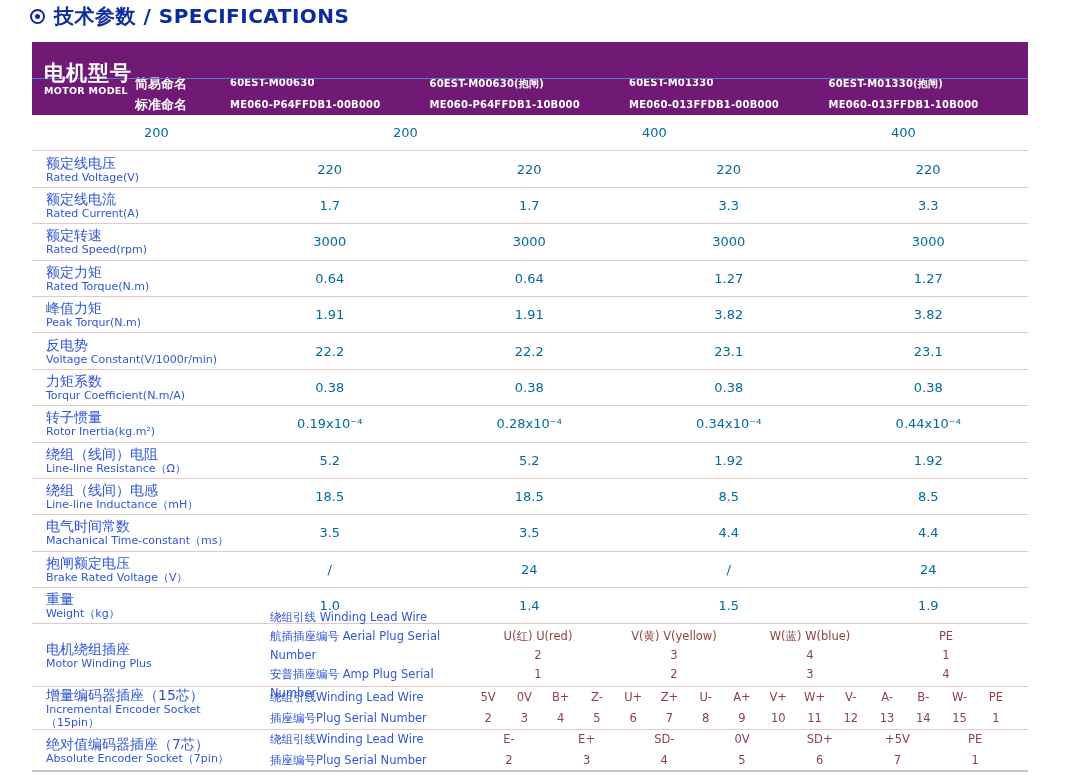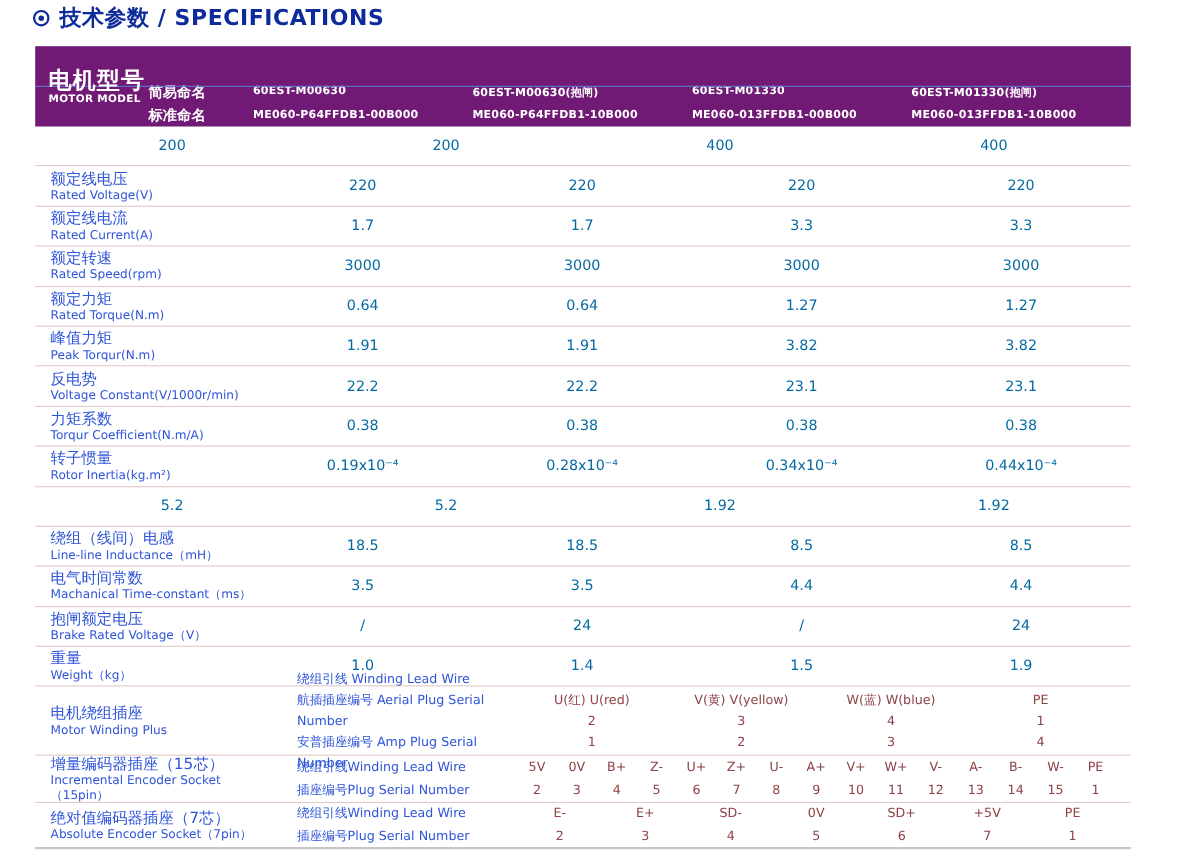--- a/index.html
+++ b/index.html
@@ -193,20 +193,24 @@
             <div class="lab-en">Rotor Inertia(kg.m²)</div>
           </div>
           <div class="spec-values">
             <div class="spec-value">0.19x10⁻⁴</div>
             <div class="spec-value">0.28x10⁻⁴</div>
             <div class="spec-value">0.34x10⁻⁴</div>
             <div class="spec-value">0.44x10⁻⁴</div>
           </div>
         </div>
         <div class="spec-row">
+          <div class="spec-label">
+            <div class="lab-zh">绕组（线间）电阻</div>
+            <div class="lab-en">Line-line Resistance（Ω）</div>
+          </div>
           <div class="spec-values">
             <div class="spec-value">5.2</div>
             <div class="spec-value">5.2</div>
             <div class="spec-value">1.92</div>
             <div class="spec-value">1.92</div>
           </div>
         </div>
         <div class="spec-row">
           <div class="spec-label">
             <div class="lab-zh">绕组（线间）电感</div>

